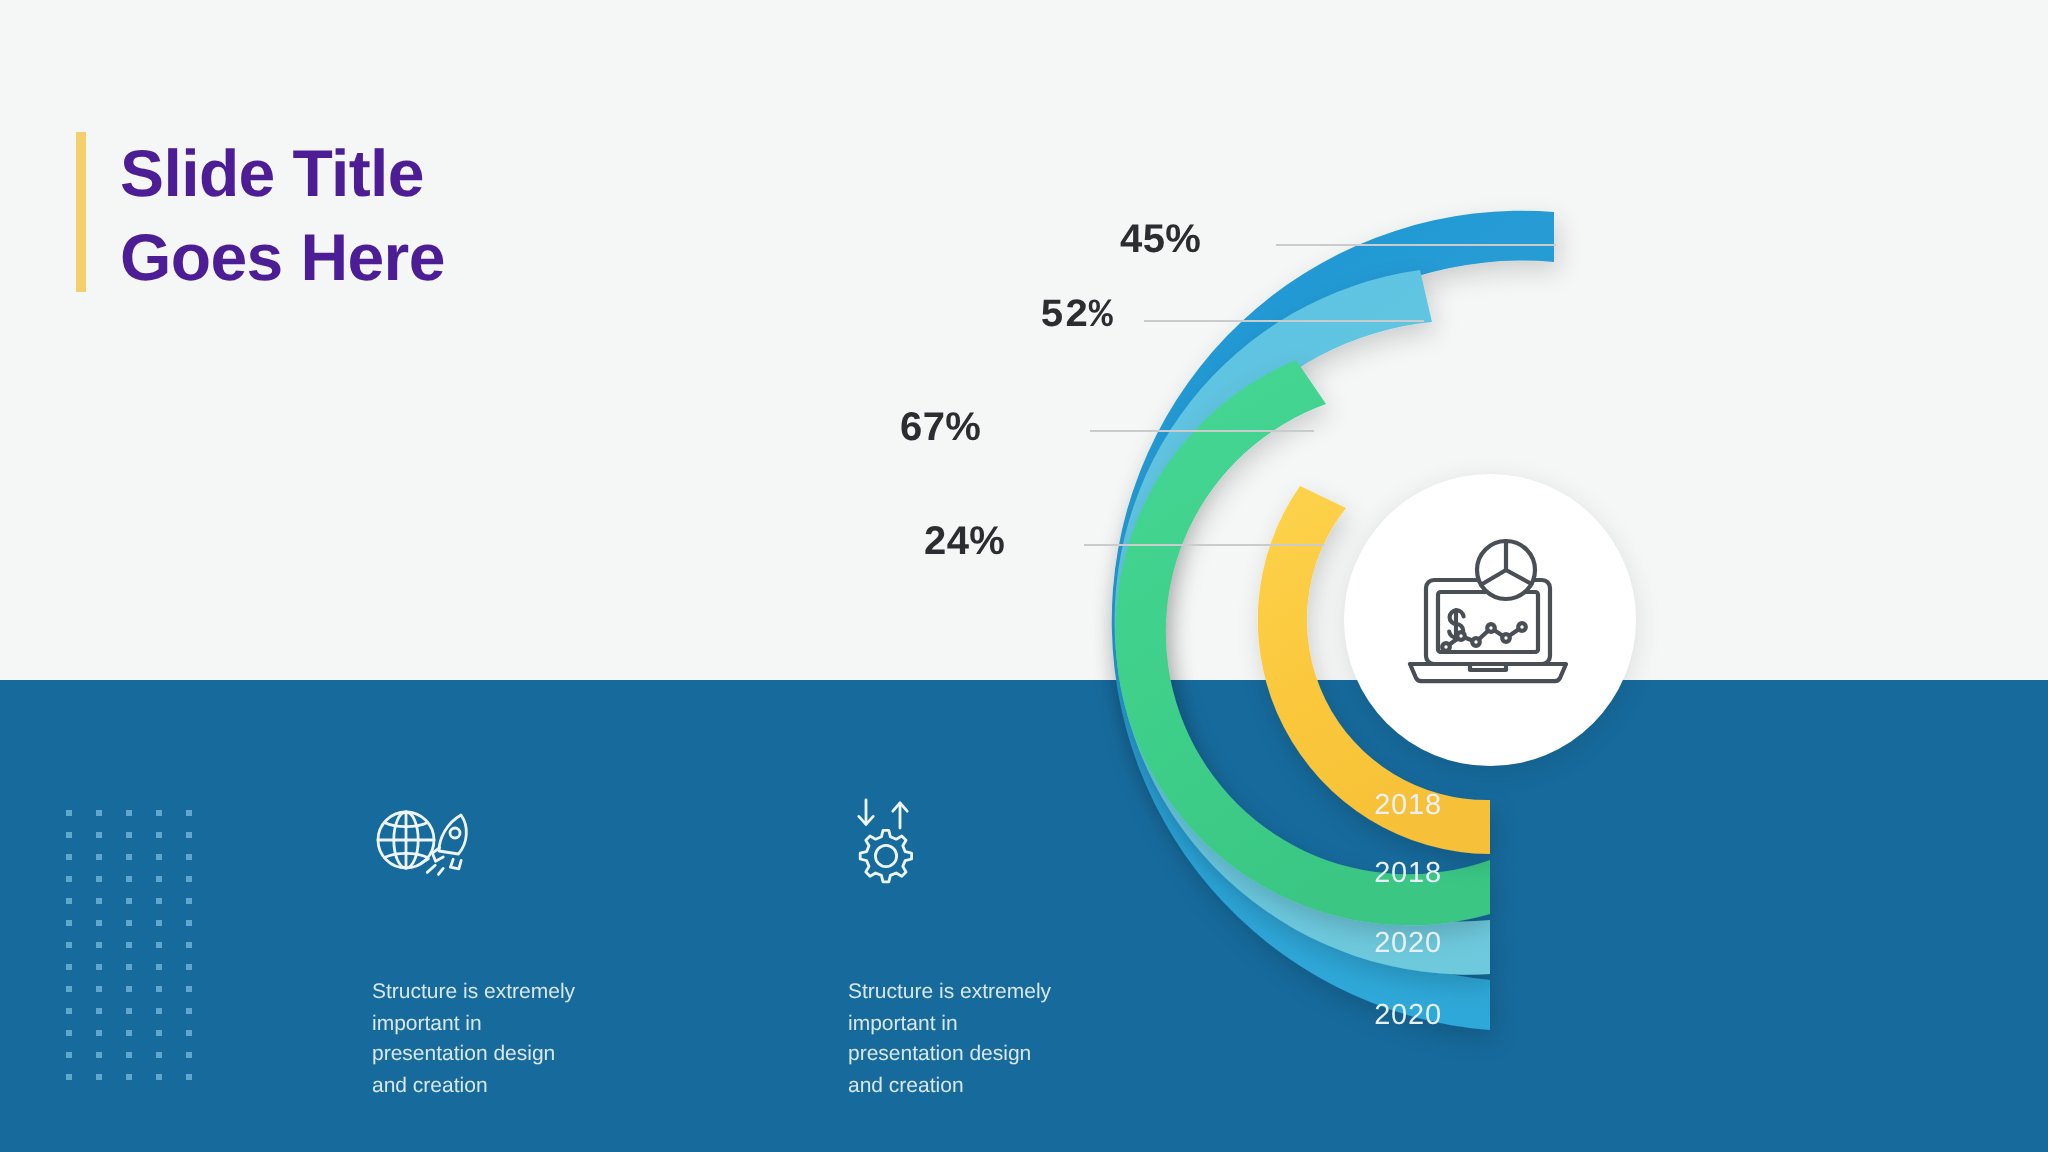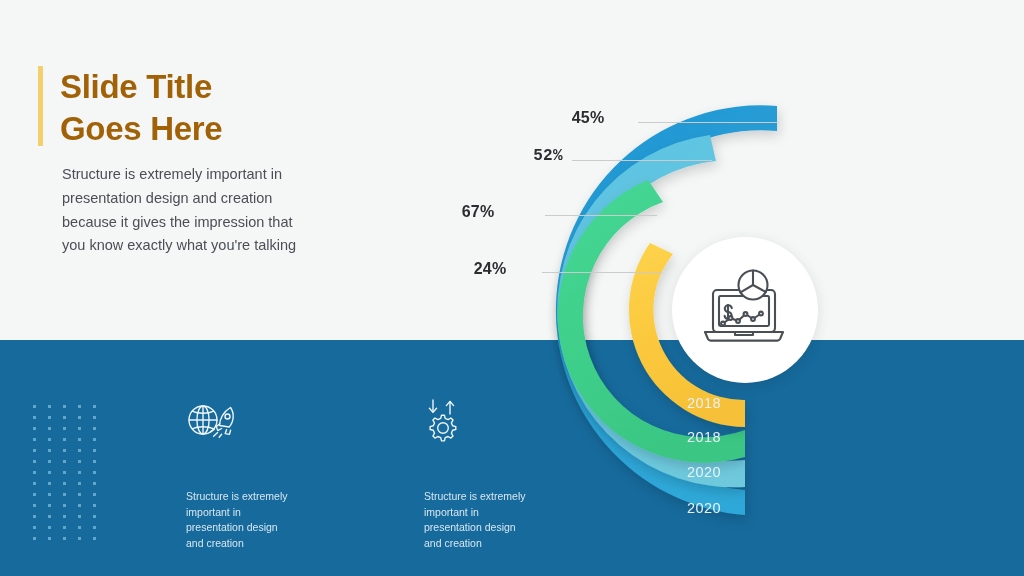--- a/index.html
+++ b/index.html
@@ -39,21 +39,21 @@
     background: #f3d06b;
   }
   .title {
     position: absolute;
     left: 60px; top: 66px;
     width: 420px;
     font-size: 33px;
     font-weight: bold;
     line-height: 42px;
     letter-spacing: -0.3px;
-    color: #a16207;
+    color: #4c1d95;
     white-space: pre-line;
   }
   .body-copy {
     position: absolute;
     left: 62px; top: 163px;
     width: 300px;
     font-size: 14.5px;
     line-height: 23.8px;
     color: #4b4f55;
     white-space: pre-line;
@@ -78,24 +78,24 @@
   }
   .hub-icon {
     position: absolute;
     left: 697px; top: 268px;
     width: 96px; height: 84px;
   }
 
   
   .pct-label {
     position: absolute;
-    font-size: 16px;
+    font-size: 20px;
     font-weight: bold;
     color: #2b2d31;
-    text-align: center;
+    text-align: left;
     letter-spacing: 0.2px;
   }
   .leader {
     position: absolute;
     height: 1px;
     background: #c9cbcd;
   }
 
   
   .year-label {
@@ -242,24 +242,20 @@
   <div class="leader" style="left:542px; top:272px; width:120px;"></div>
 
   <div class="year-label" style="left:676px; top:395px;">2018</div>
   <div class="year-label" style="left:676px; top:429px;">2018</div>
   <div class="year-label" style="left:676px; top:464px;">2020</div>
   <div class="year-label" style="left:676px; top:500px;">2020</div>
 
   <div class="accent-bar"></div>
   <div class="title">Slide Title
 Goes Here</div>
-  <div class="body-copy">Structure is extremely important in
-presentation design and creation
-because it gives the impression that
-you know exactly what you're talking</div>
 
   <svg class="dot-grid" viewBox="0 0 66 140">
     <g fill="#5fa7cd">
       <rect x="0" y="0" width="3" height="3"></rect>
         <rect x="15" y="0" width="3" height="3"></rect>
       <rect x="30" y="0" width="3" height="3"></rect>
         <rect x="45" y="0" width="3" height="3"></rect>
       <rect x="60" y="0" width="3" height="3"></rect>
       <rect x="0" y="11" width="3" height="3"></rect>
         <rect x="15" y="11" width="3" height="3"></rect>

